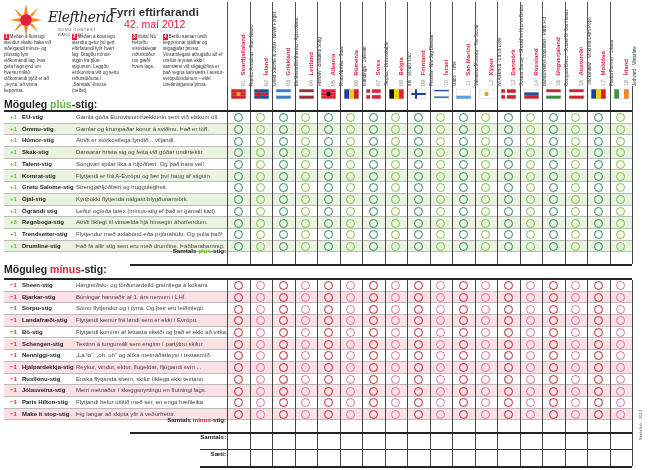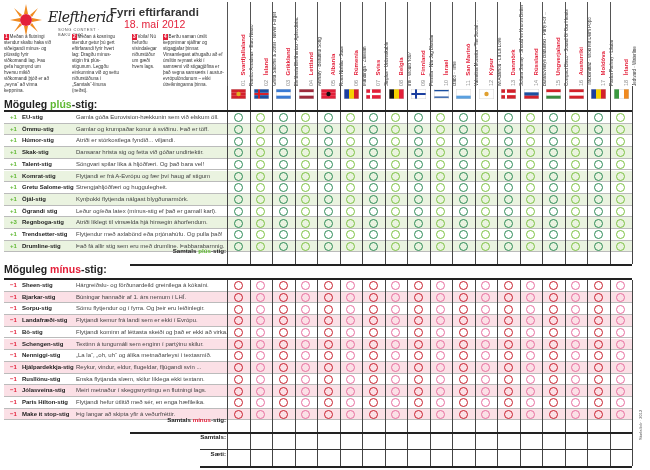--- a/index.html
+++ b/index.html
@@ -69,21 +69,21 @@
       <path d="M4 4 L12 11 L10 13 Z"></path>
         <path d="M28 4 L20 11 L22 13 Z"></path>
       <path d="M4 28 L12 21 L10 19 Z"></path>
         <path d="M28 28 L20 21 L22 19 Z"></path>
     </g>
   </svg>
   <span class="word">Eleftheria</span>
   <span class="sub">SONG CONTEST · BAKU 2012</span>
 </div>
 <div id="title">Fyrri eftirfarandi</div>
-<div id="date">18. maí 2012</div>
+<div id="date">42. maí 2012</div>
 
 <div class="instr" style="left:4px; width:48px;">
   <span class="num">1</span><span>Meðan á flutningi stendur skaltu haka við viðeigandi mínus- og plússtig fyrir viðkomandi lag. Þau gefa hugmynd um hversu mikið viðkomandi þjóð er að „reyna“ að vinna keppnina.</span>
 </div>
 <div class="instr" style="left:72px; width:48px;">
   <span class="num">2</span><span>Meðan á kosningu stendur getur þú gert eftirfarandi fyrir hvert lag: Dragðu mínus-stigin frá plús-stigunum. Leggðu einkunnina við og settu niðurstöðuna í „Samtals“-línuna (neðst).</span>
 </div>
 <div class="instr" style="left:132px; width:30px;">
   <span class="num">3</span><span>Voila! Nú hefurðu vísindalegar niðurstöður um gæði hvers lags.</span>
 </div>

